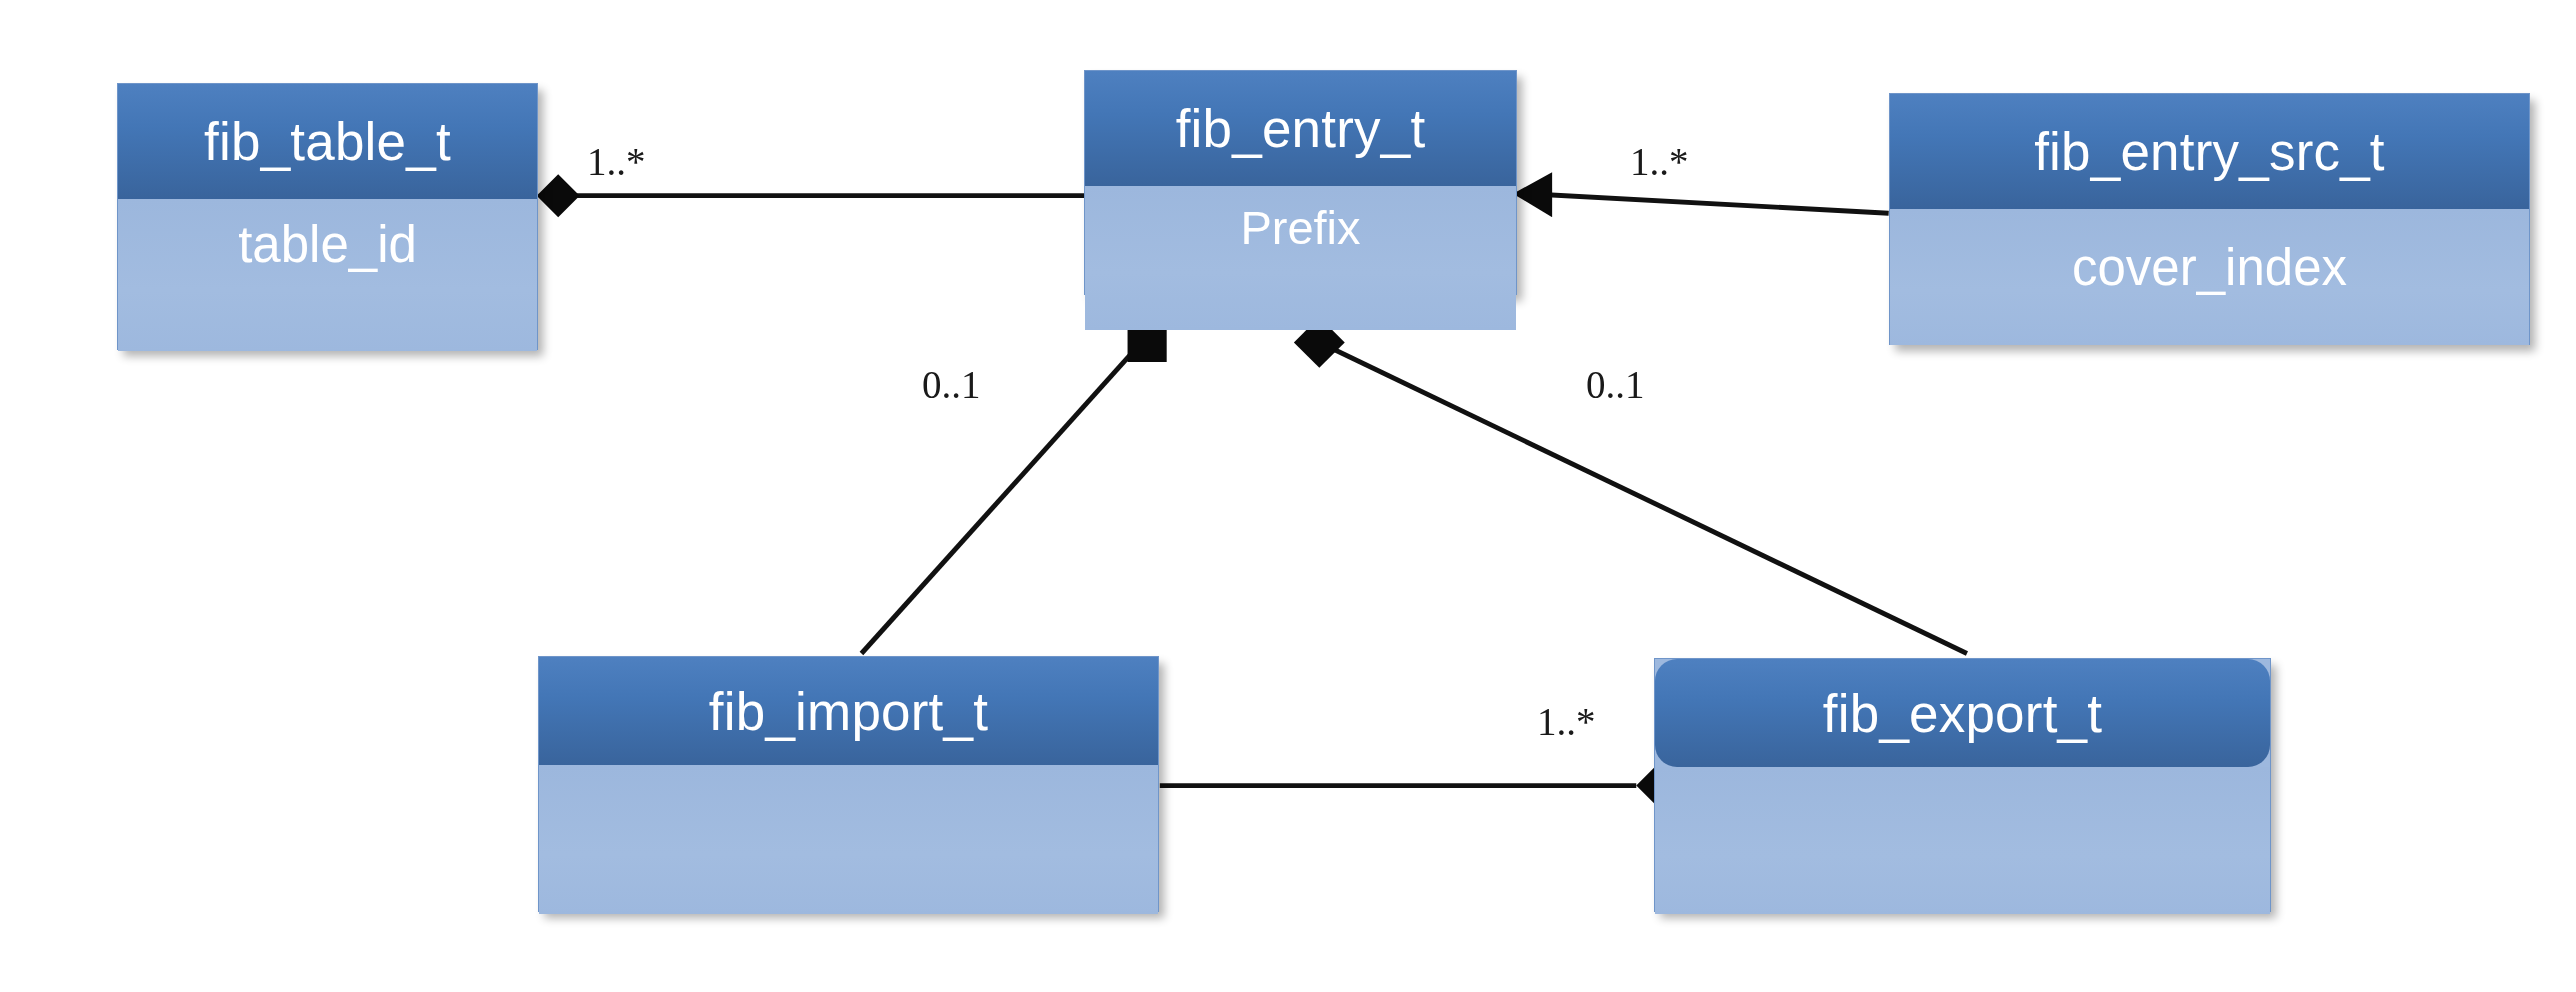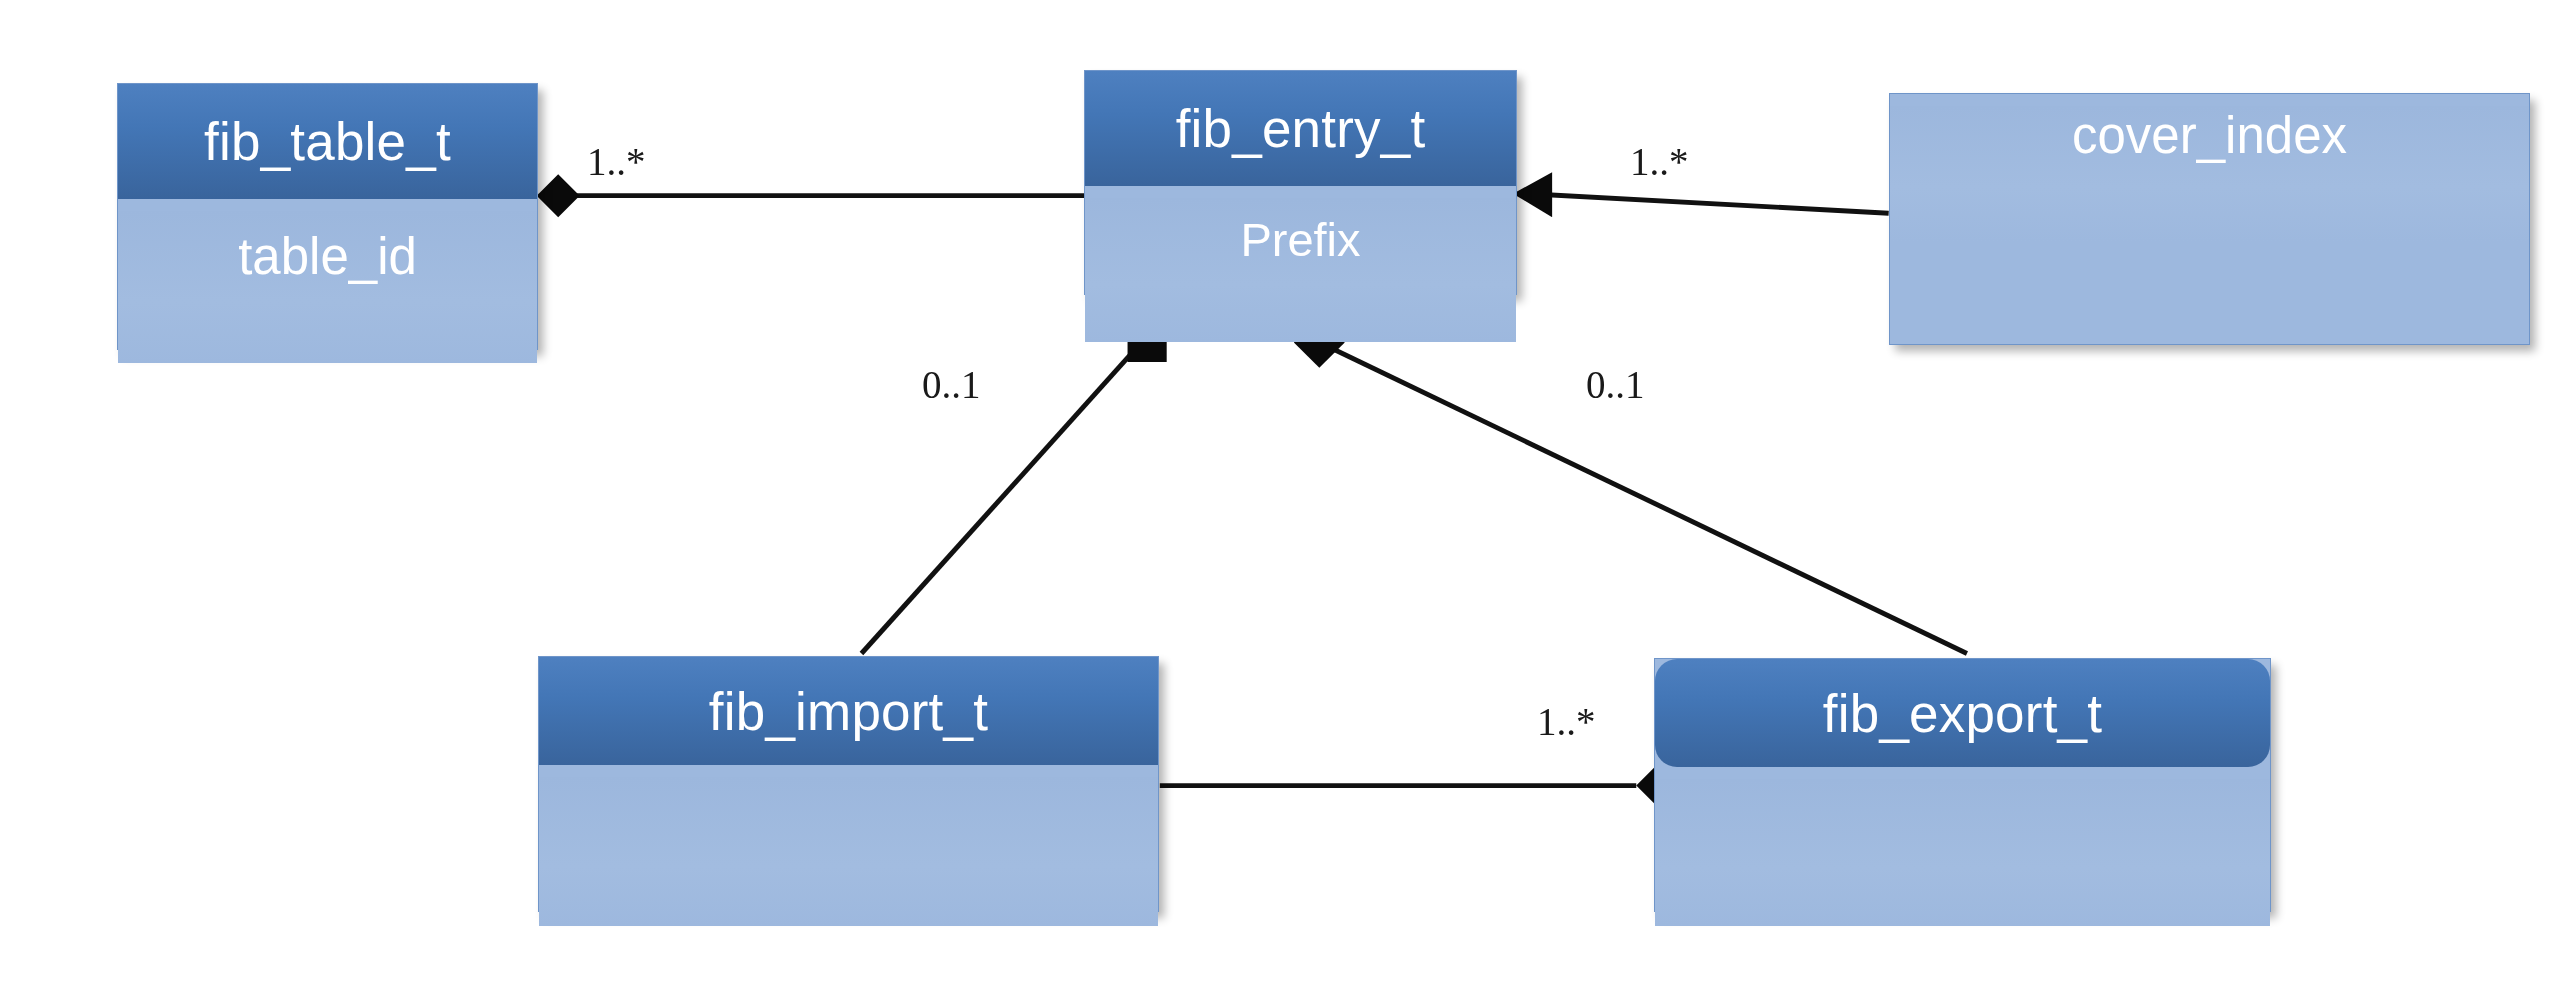--- a/index.html
+++ b/index.html
@@ -46,21 +46,20 @@
     box-sizing: border-box;
     width: 100%;
     background: linear-gradient(to bottom, #9cb7dd 0%, #a2bce0 60%, #9db8de 100%);
     color: #ffffff;
     display: flex;
     align-items: flex-start;
     justify-content: center;
     text-align: right;
     overflow: hidden;
     white-space: nowrap;
-    margin-top: 12px;
   }
   .uml-body.empty { color: transparent; }
 
   
   #wires {
     position: absolute;
     left: 0;
     top: 0;
     width: 2576px;
     height: 992px;
@@ -151,21 +150,24 @@
   <div class="uml-box" style="left:1084px; top:70px; width:433px; height:225px; z-index:6;">
     <div class="uml-header" style="height:115px; font-size:53px;">
       <span>fib_entry_t</span>
     </div>
     <div class="uml-body" style="height:144px; font-size:47px; padding-top:13.7px;">
       <span>Prefix</span>
     </div>
   </div>
 
   <div class="uml-box" style="left:1889px; top:93px; width:641px; height:252px;">
-    <div class="uml-body" style="height:136px; font-size:51px; padding-top:0;">
+    <div class="uml-header" style="height:115px; font-size:53px;">
+      <span>fib_entry_src_t</span>
+    </div>
+    <div class="uml-body" style="height:136px; font-size:51px; padding-top:29px;">
       <span>cover_index</span>
     </div>
   </div>
 
   <div class="uml-box" style="left:538px; top:656px; width:621px; height:256px;">
     <div class="uml-header" style="height:108px; font-size:53px;">
       <span>fib_import_t</span>
     </div>
     <div class="uml-body empty" style="height:149px; font-size:47px; padding-top:13.7px;">
       <span></span>

